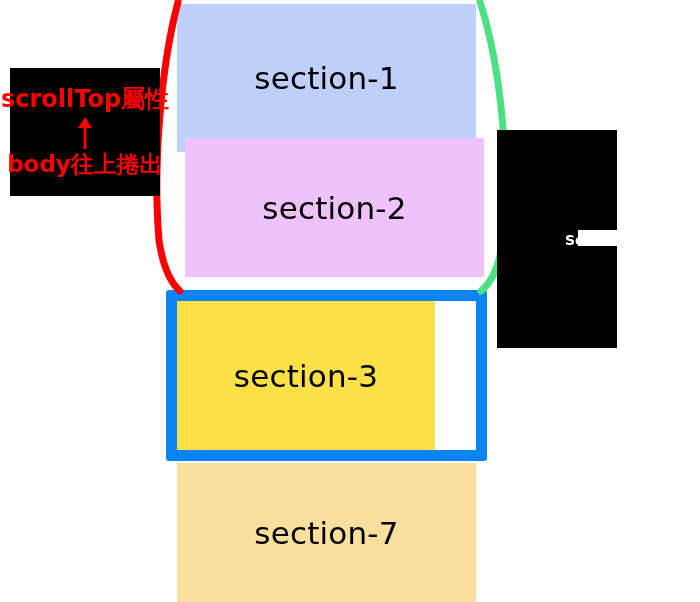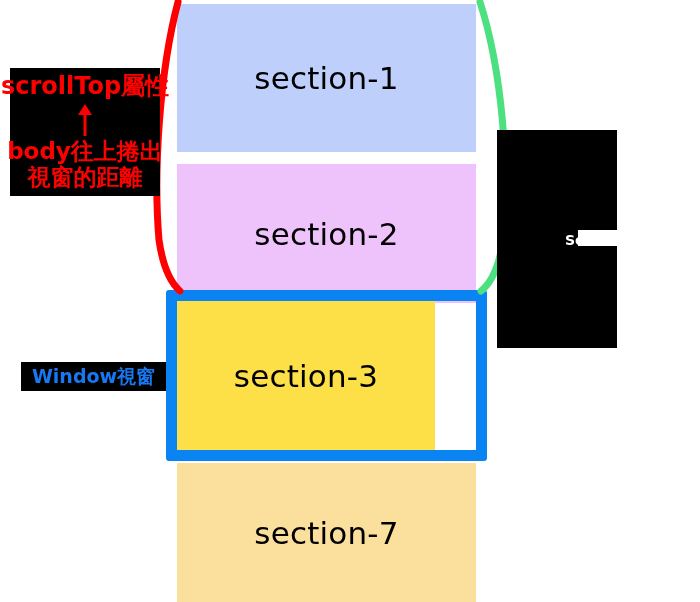--- a/index.html
+++ b/index.html
@@ -31,23 +31,24 @@
     font-weight: 400;
     letter-spacing: 0.2px;
     font-family: "DejaVu Sans", "Liberation Sans", sans-serif;
   }
   #section-1 {
     top: 4px;
     height: 148px;
     background: #bfcffb;
   }
   #section-2 {
-    top: 164px;
+    top: 138px;
     height: 139px;
     background: #eec3fb;
+    margin-left: 8px;
   }
   #section-3 {
     top: 301px;
     height: 150px;
     background: #fde047;
     left: 177px;
     width: 258px;
   }
   #section-4 {
     top: 463px;
@@ -190,26 +191,22 @@
     <path d="M 480 2 C 502 70, 510 170, 503 240 C 499 268, 491 283, 481 291" fill="none" stroke="#4ce080" stroke-width="7" stroke-linecap="round"></path>
   </svg>
 
   <div class="callout" id="scrolltop-callout">
     <div class="callout-line">scrollTop屬性</div>
     <svg id="up-arrow" width="22" height="34" viewBox="0 0 22 34">
       <line x1="11" y1="33" x2="11" y2="9" stroke="#fe0000" stroke-width="3"></line>
       <polygon points="11,1 4,12 18,12" fill="#fe0000"></polygon>
     </svg>
     <div class="callout-line small">body往上捲出</div>
-    <div class="callout-line small">視窗的距離</div>
-  </div>
-
-  <div class="callout" id="window-callout">
-    <div class="callout-line">Window視窗</div>
-  </div>
+  </div>
+
 
   <div id="scroll-box"></div>
   <div id="scroll-label-wrap">
     <span id="scroll-label">Sc</span>
   </div>
   <div id="scroll-label-redaction"></div>
 
 </div>
 
 </body></html>

